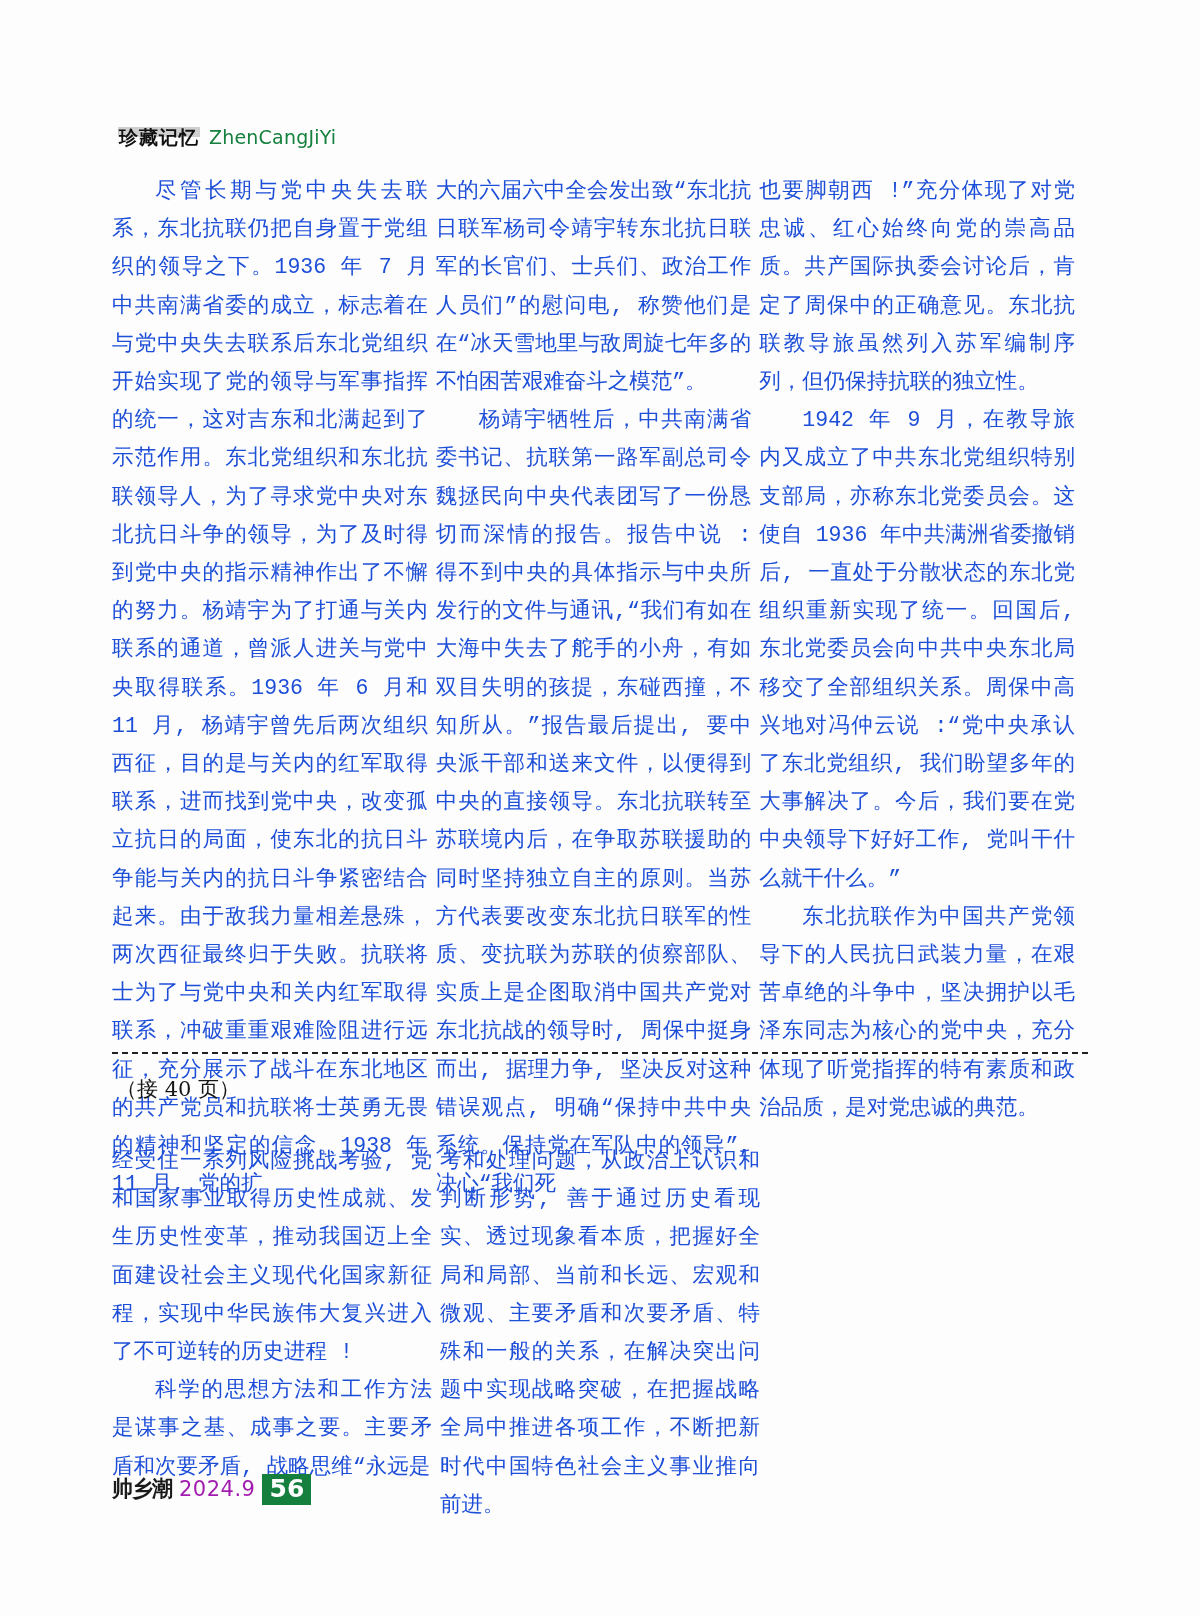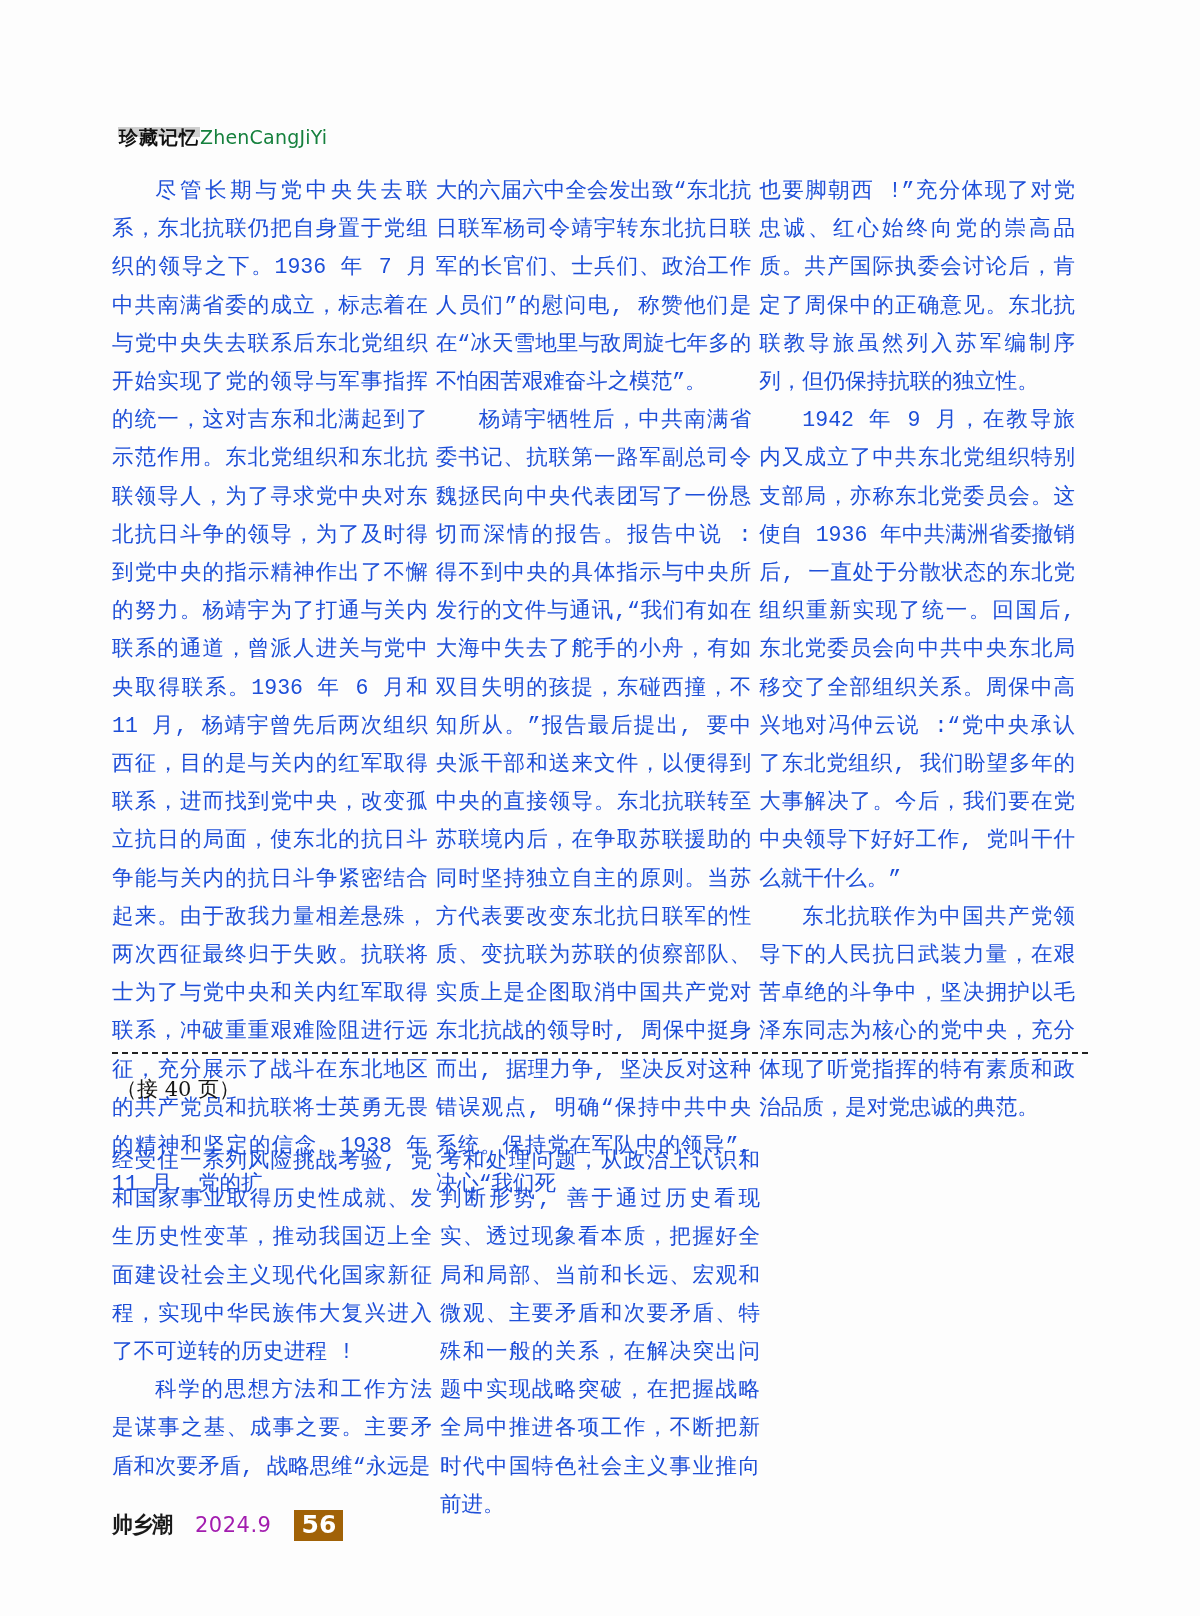--- a/index.html
+++ b/index.html
@@ -22,20 +22,21 @@
     background: #fdfdfd;
   }
 
   
   .running-head {
     position: absolute;
     left: 118px;
     top: 126px;
     display: flex;
     align-items: baseline;
+    gap: 9px;
   }
   .rh-cn {
     font-family: "DejaVu Sans", "Liberation Sans", sans-serif;
     font-weight: 700;
     font-size: 19px;
     letter-spacing: 1px;
     color: #111;
     background: linear-gradient(to bottom,
         #cfcfcf 0%, #cfcfcf 46%, rgba(255,255,255,0) 46%, rgba(255,255,255,0) 100%);
     padding: 0 1px;
@@ -108,44 +109,43 @@
   .cols-lower .col { width: 320px; margin-right: 8px; }
   .cols-lower .col:last-child { margin-right: 6px; }
 
   
   .footer {
     position: absolute;
     left: 112px;
     top: 1472px;
     display: flex;
     align-items: center;
-    gap: 23px;
+    gap: 7px;
     height: 34px;
-    margin-top: 36px;
   }
   .f-logo {
     font-family: "DejaVu Sans", "Liberation Sans", sans-serif;
     font-weight: 700;
     font-size: 21px;
     color: #1a1a1a;
     letter-spacing: -1px;
     transform: scaleY(1.05);
   }
   .f-date {
     font-family: "DejaVu Sans", "Liberation Sans", sans-serif;
     font-size: 21px;
     color: #a21caf;
     letter-spacing: 0.5px;
   }
   .f-page {
     font-family: "DejaVu Sans", "Liberation Sans", sans-serif;
     font-size: 25px;
     font-weight: 700;
     color: #ffffff;
-    background: #a16207;
+    background: #15803d;
     padding: 1px 7px 3px 7px;
     line-height: 1.08;
     display: inline-block;
   }
 </style>
 </head>
 <body>
 
 <div class="page">
 

